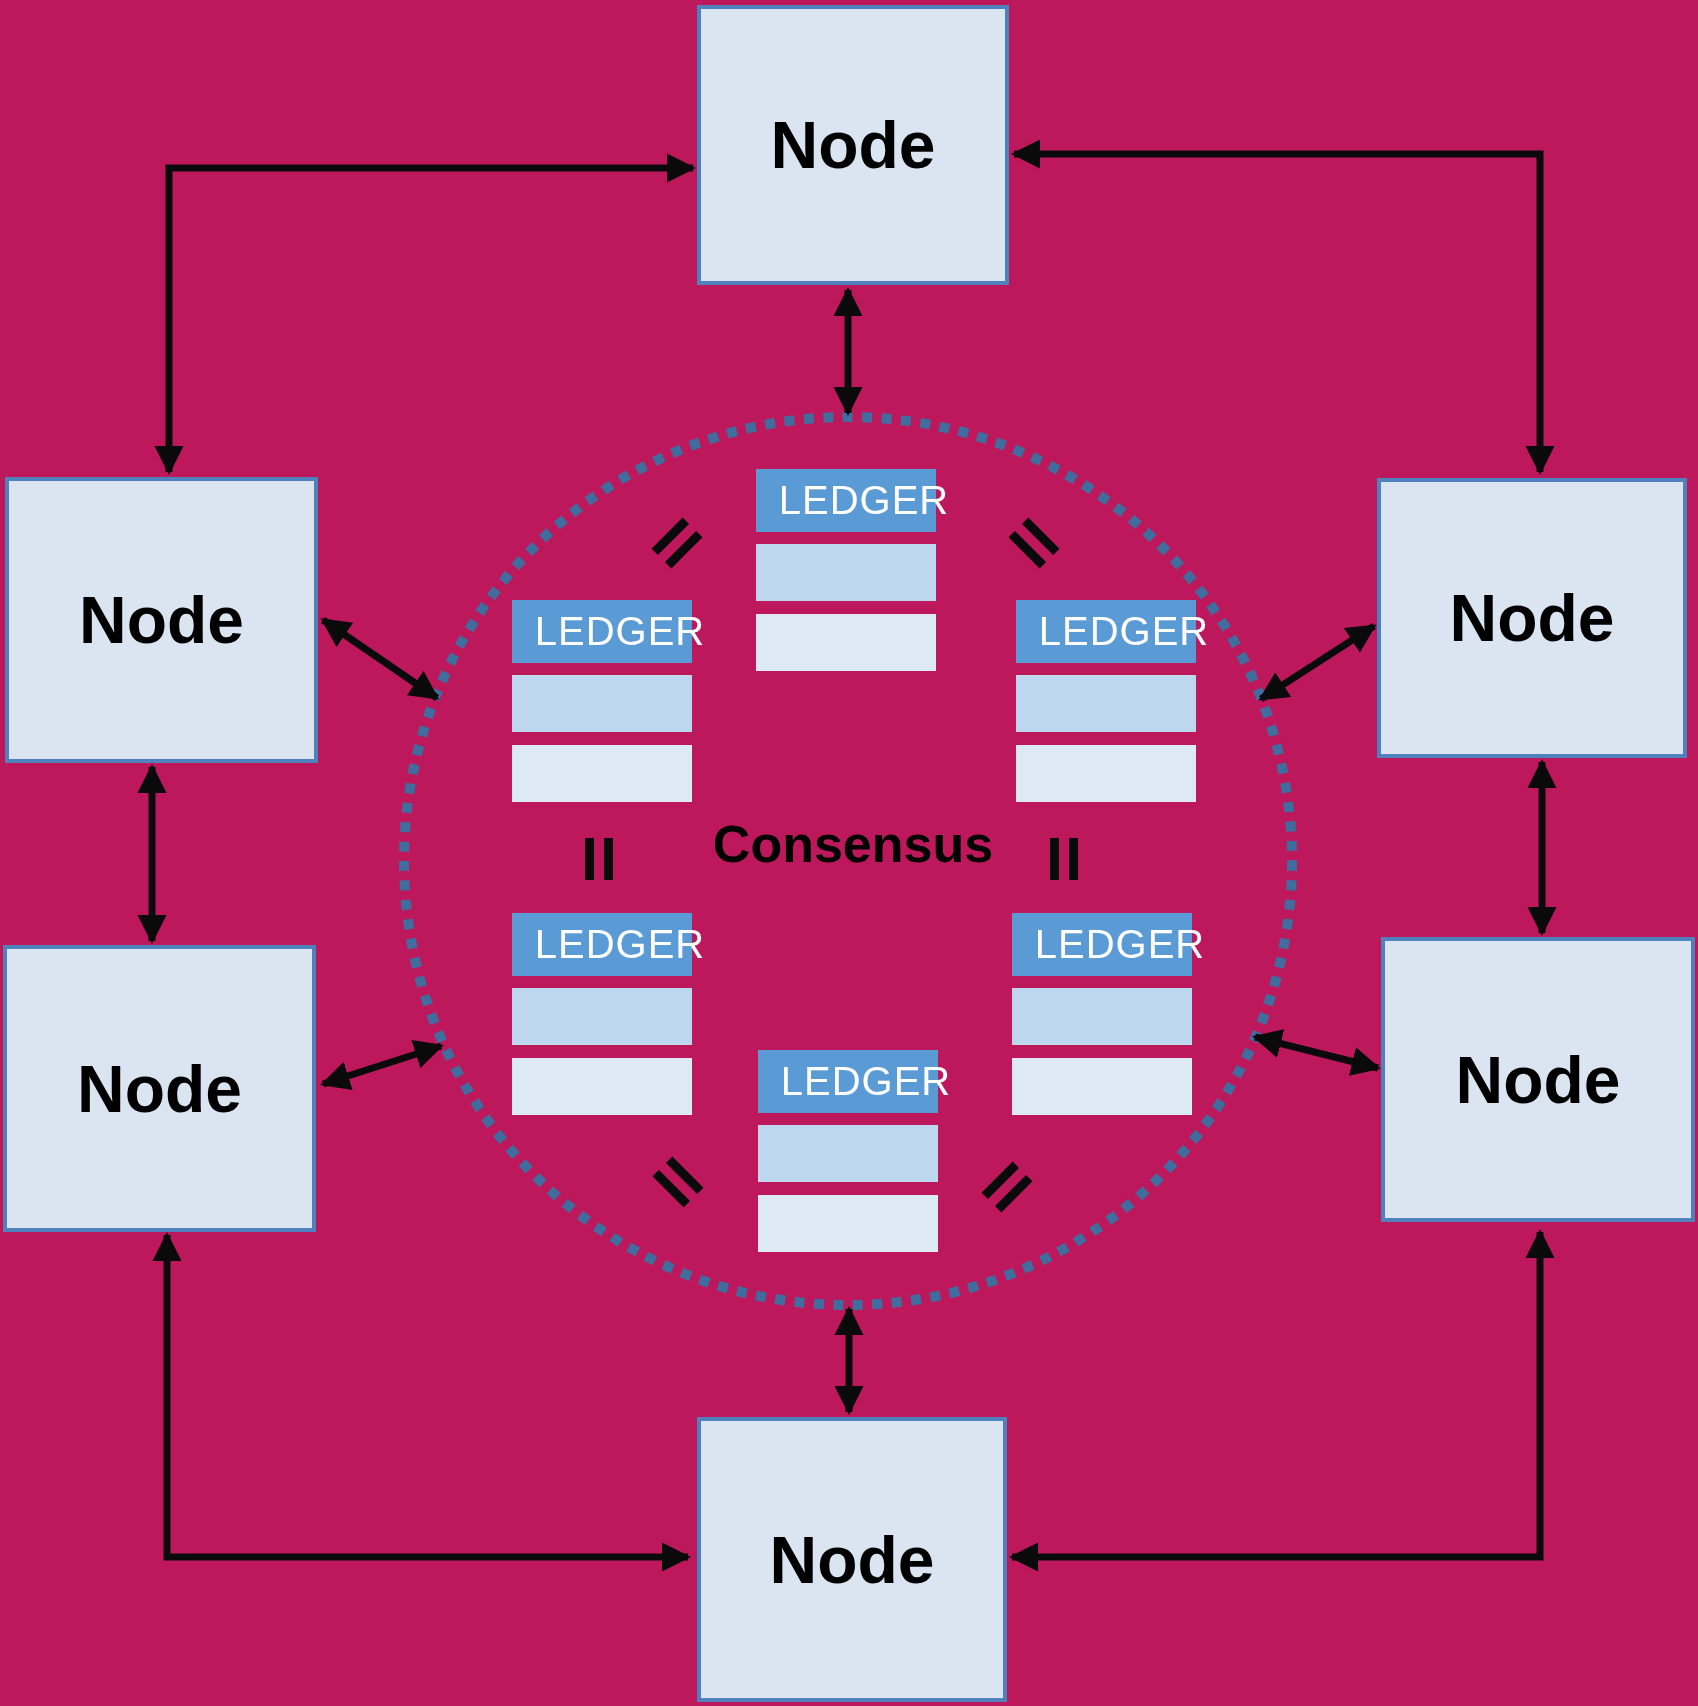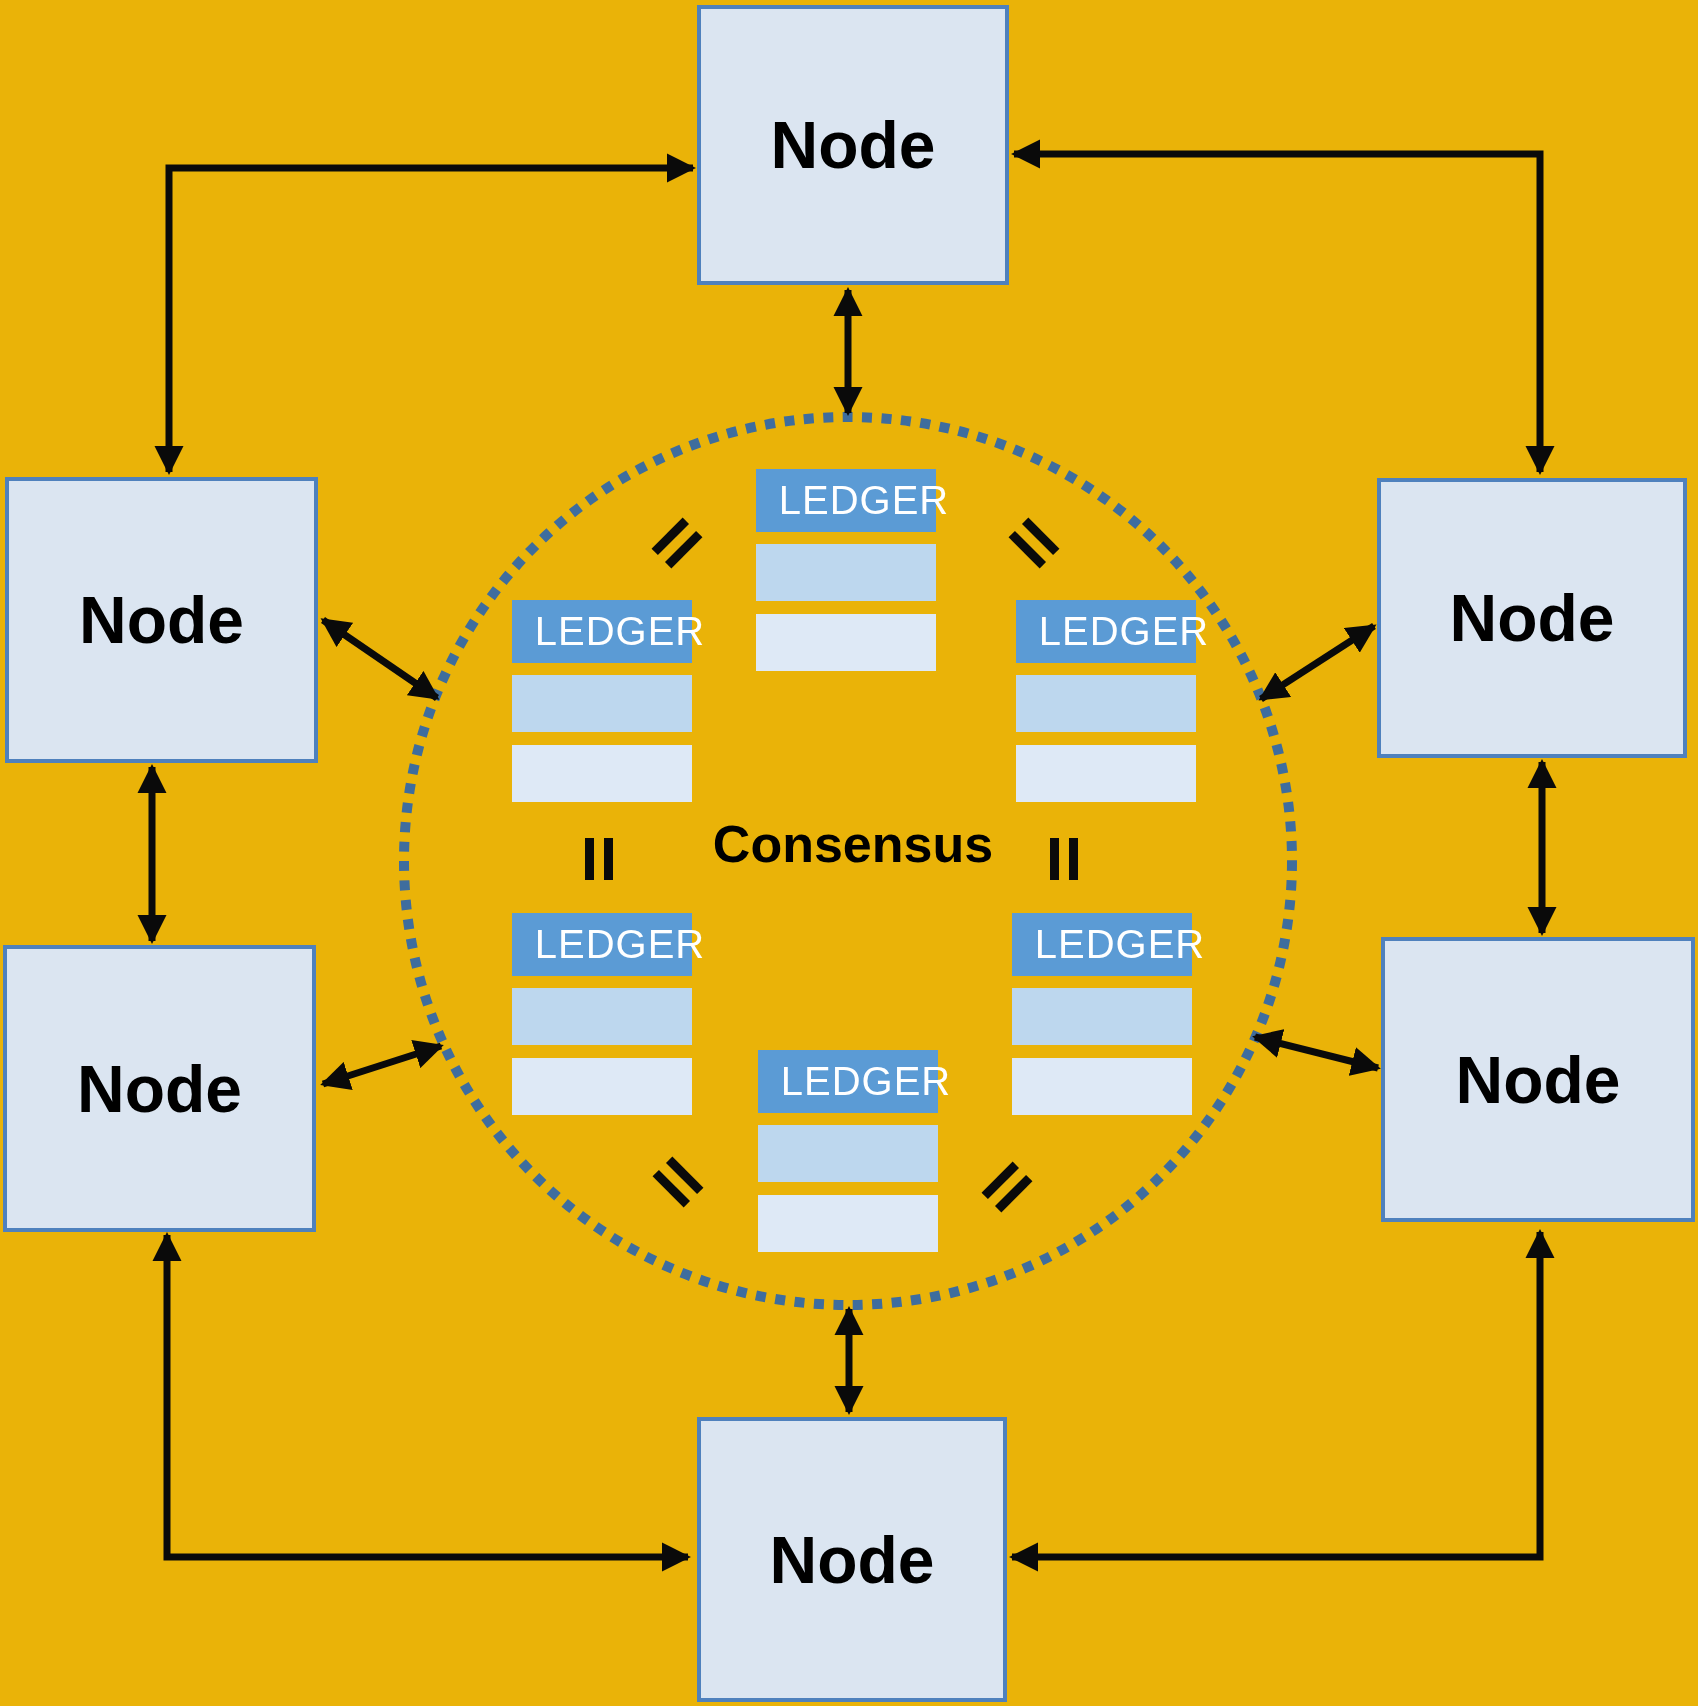--- a/index.html
+++ b/index.html
@@ -1,18 +1,18 @@
 <!DOCTYPE html>
 <html><head>
 <meta charset="utf-8">
 <style>
   * { margin:0; padding:0; box-sizing:border-box; }
   html,body { background:#ffffff; }
   body { font-family:"Liberation Sans", sans-serif; }
-  #canvas { position:relative; width:1698px; height:1706px; background:#eab308; overflow:hidden; }
+  #canvas { position:relative; width:1698px; height:1706px; background:#be185d; overflow:hidden; }
 
   #arrow-layer { position:absolute; left:0; top:0; width:1698px; height:1706px; display:block; }
 
   .node {
     position:absolute; background:#dbe5f1; border:4px solid #4f81bd;
     display:flex; align-items:center; justify-content:center;
     font-weight:bold; font-size:66px; color:#000000;
   }
   .node-top         { left:697px;  top:5px;    width:312px; height:280px; }
   .node-upper-left  { left:5px;    top:477px;  width:313px; height:286px; }

